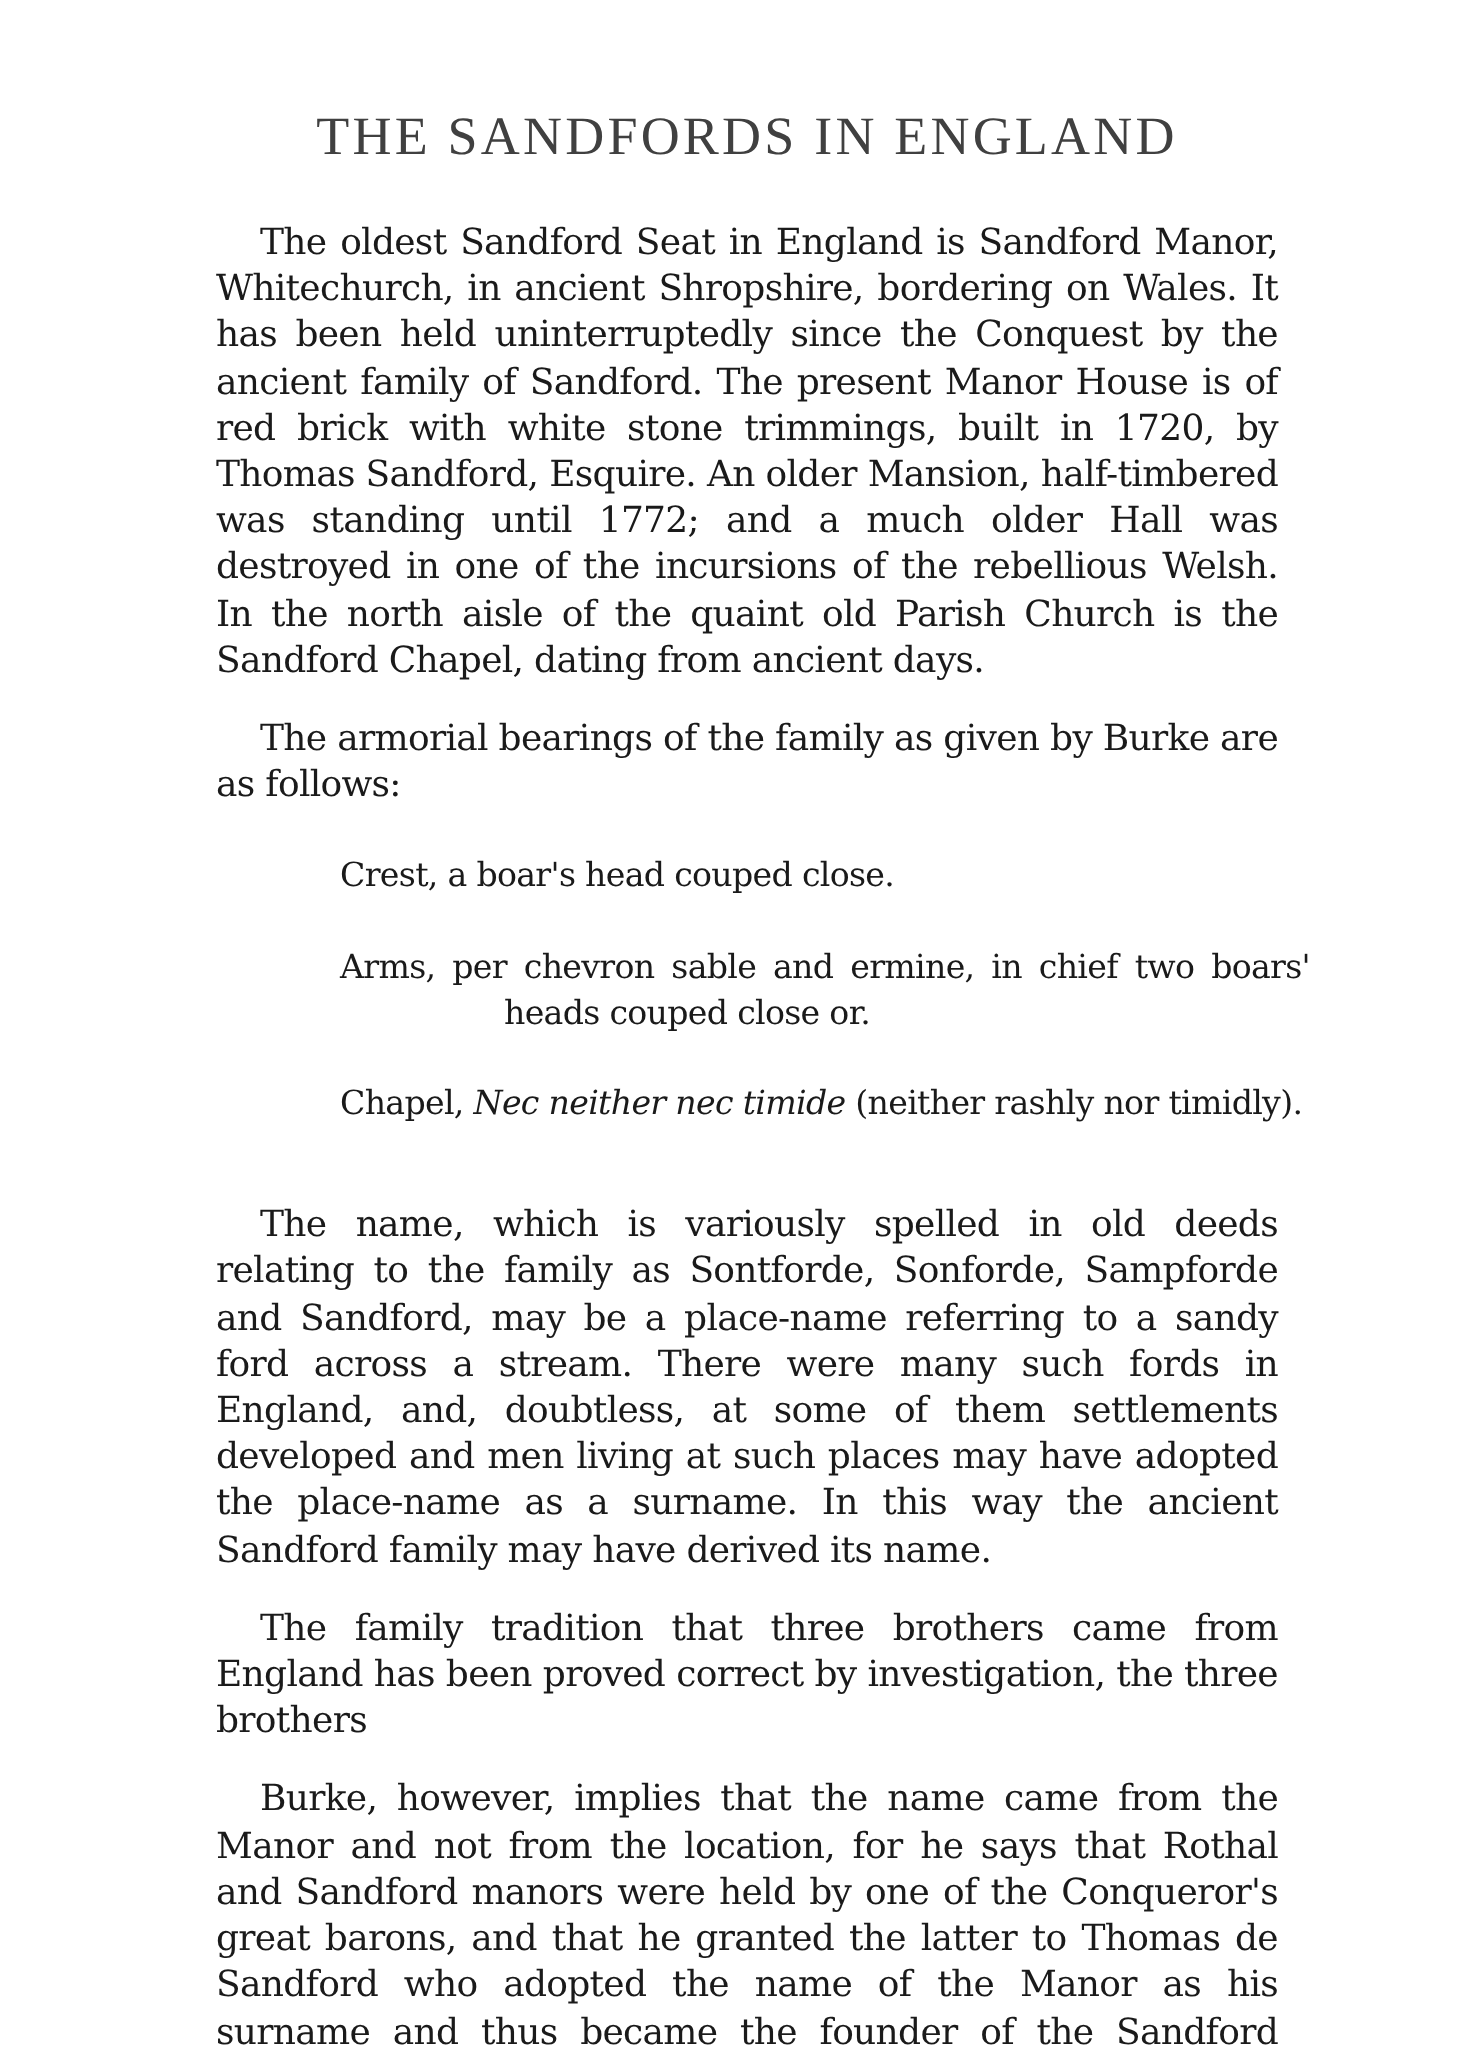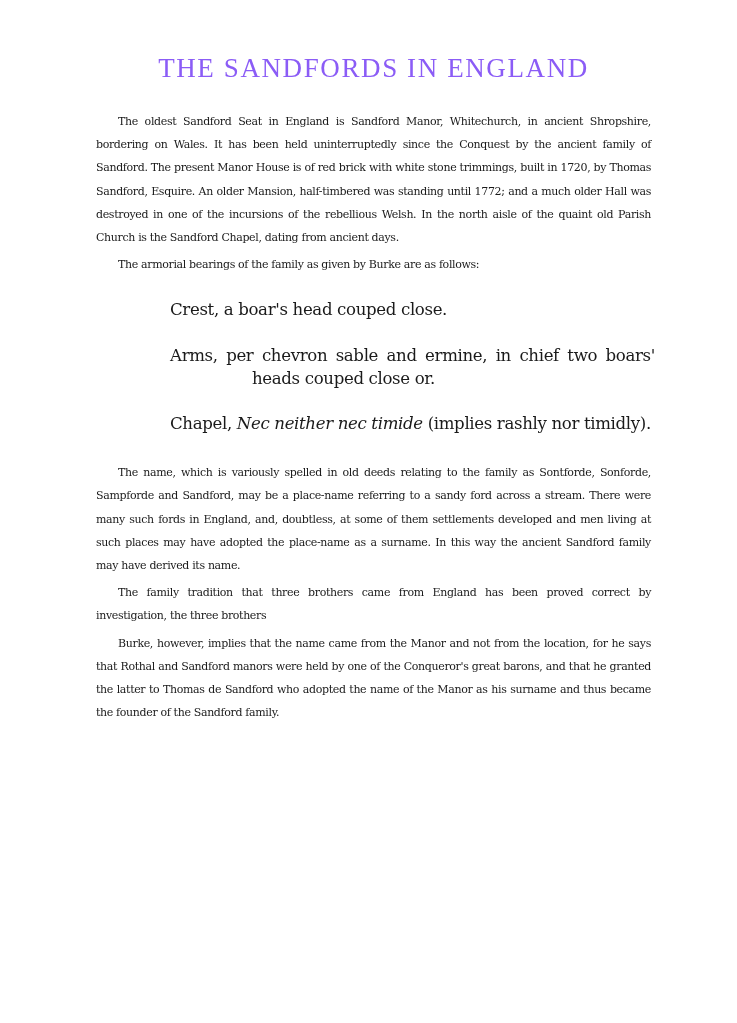--- a/index.html
+++ b/index.html
@@ -6,25 +6,25 @@
     body { width: 737px; height: 1023px; position: relative; overflow: hidden; }
     .page {
       position: absolute; left: 92px; top: 48px; width: 563px;
       font-family: "DejaVu Serif", "Liberation Serif", serif;
       color: #1a1a1a;
     }
     .title {
       text-align: center; font-size: 27px; letter-spacing: 1.6px;
       font-weight: normal; margin: 0 0 22px 0; line-height: 40px;
       font-family: "Liberation Serif", "DejaVu Serif", serif;
-      color: #8b5cf6;
+      color: #404040;
     }
     .para {
-      font-size: 11px; line-height: 23.2px; text-align: justify;
-      text-indent: 22px; margin: 4px;
+      font-size: 18px; line-height: 23.2px; text-align: justify;
+      text-indent: 22px; margin: 16px;
       font-family: "DejaVu Serif", serif;
       letter-spacing: -0.35px;
     }
     .blazon {
       margin: 22px 0 0 78px; font-size: 16.6px; line-height: 23.2px;
       letter-spacing: -0.35px;
     }
     .blazon-item { padding-left: 82px; text-indent: -82px; text-align: justify; margin-bottom: 22px; }
     .blazon-item:last-child { margin-bottom: 0; }
     .motto-latin { font-style: italic; }
@@ -35,21 +35,21 @@
 
 <div class="page">
   <h1 class="title">THE SANDFORDS IN ENGLAND</h1>
 
   <p class="para">The oldest Sandford Seat in England is Sandford Manor, Whitechurch, in ancient Shropshire, bordering on Wales. It has been held uninterruptedly since the Conquest by the ancient family of Sandford. The present Manor House is of red brick with white stone trimmings, built in 1720, by Thomas Sandford, Esquire. An older Mansion, half-timbered was standing until 1772; and a much older Hall was destroyed in one of the incursions of the rebellious Welsh. In the north aisle of the quaint old Parish Church is the Sandford Chapel, dating from ancient days.</p>
   <p class="para">The armorial bearings of the family as given by Burke are as follows:</p>
 
   <div class="blazon">
     <div class="blazon-item">Crest, a boar's head couped close.</div>
     <div class="blazon-item">Arms, per chevron sable and ermine, in chief two boars' heads couped close or.</div>
-    <div class="blazon-item"><span>Chapel, </span><span class="motto-latin">Nec neither nec timide</span><span>  (implies rashly nor timidly).</span></div>
+    <div class="blazon-item"><span>Chapel, </span><span class="motto-latin">Nec neither nec timide</span><span>  (neither rashly nor timidly).</span></div>
   </div>
 
   <div class="gap"></div>
 
   <p class="para">The name, which is variously spelled in old deeds relating to the family as Sontforde, Sonforde, Sampforde and Sandford, may be a place-name referring to a sandy ford across a stream. There were many such fords in England, and, doubtless, at some of them settlements developed and men living at such places may have adopted the place-name as a surname. In this way the ancient Sandford family may have derived its name.</p>
   <p class="para">The family tradition that three brothers came from England has been proved correct by investigation, the three brothers</p>
   <p class="para">Burke, however, implies that the name came from the Manor and not from the location, for he says that Rothal and Sandford manors were held by one of the Conqueror's great barons, and that he granted the latter to Thomas de Sandford who adopted the name of the Manor as his surname and thus became the founder of the Sandford family.</p>
 </div>
 
 </body></html>

